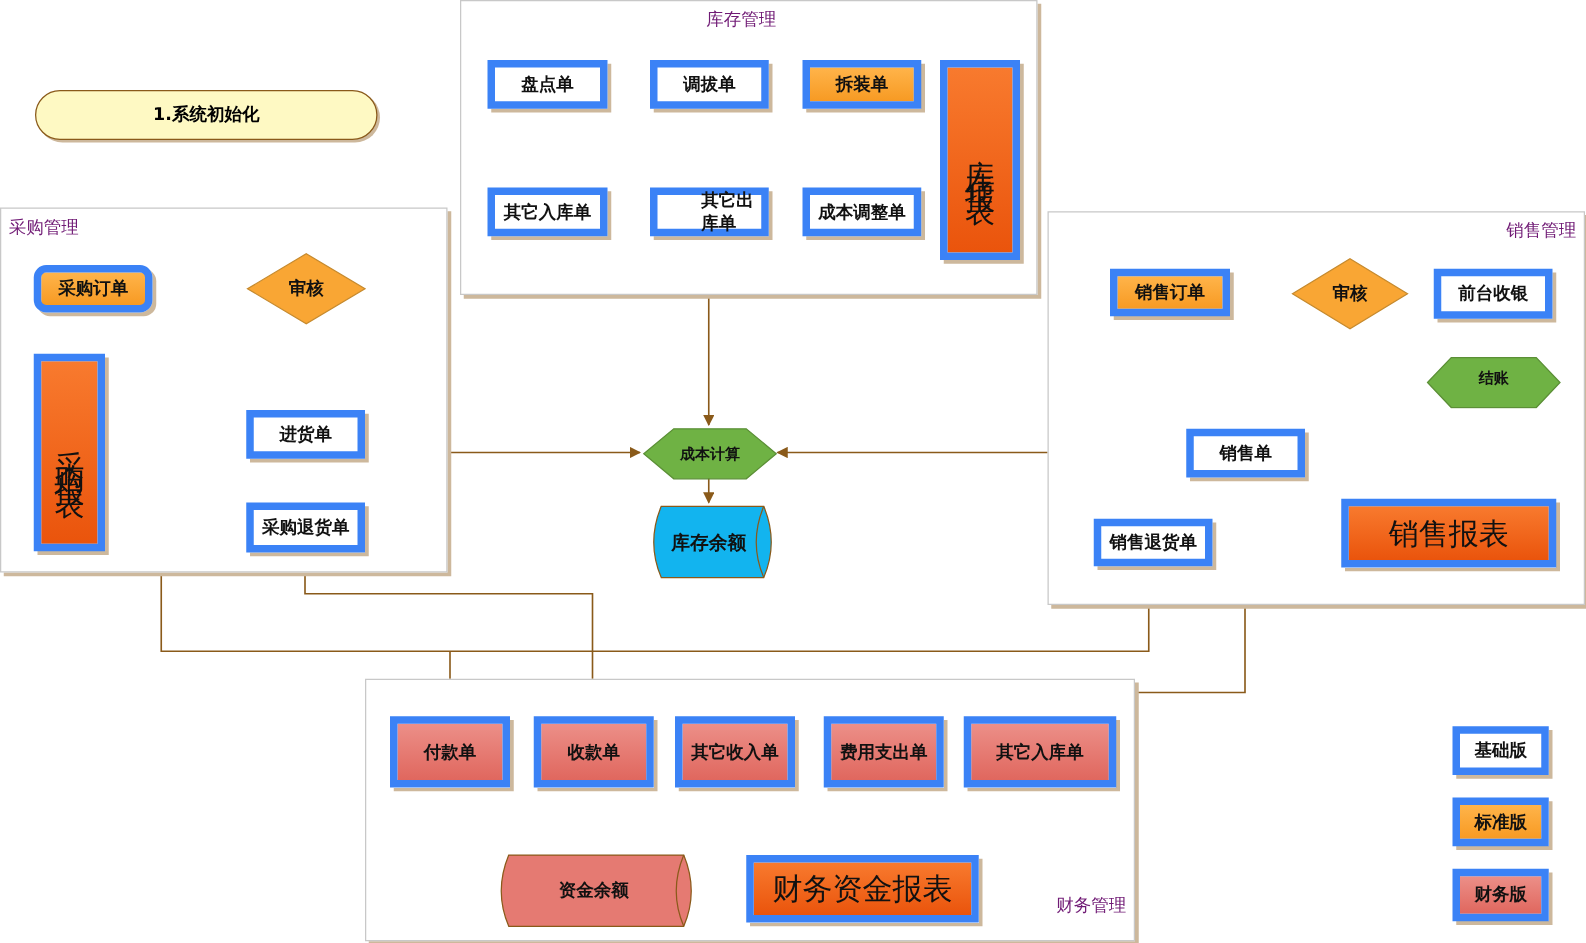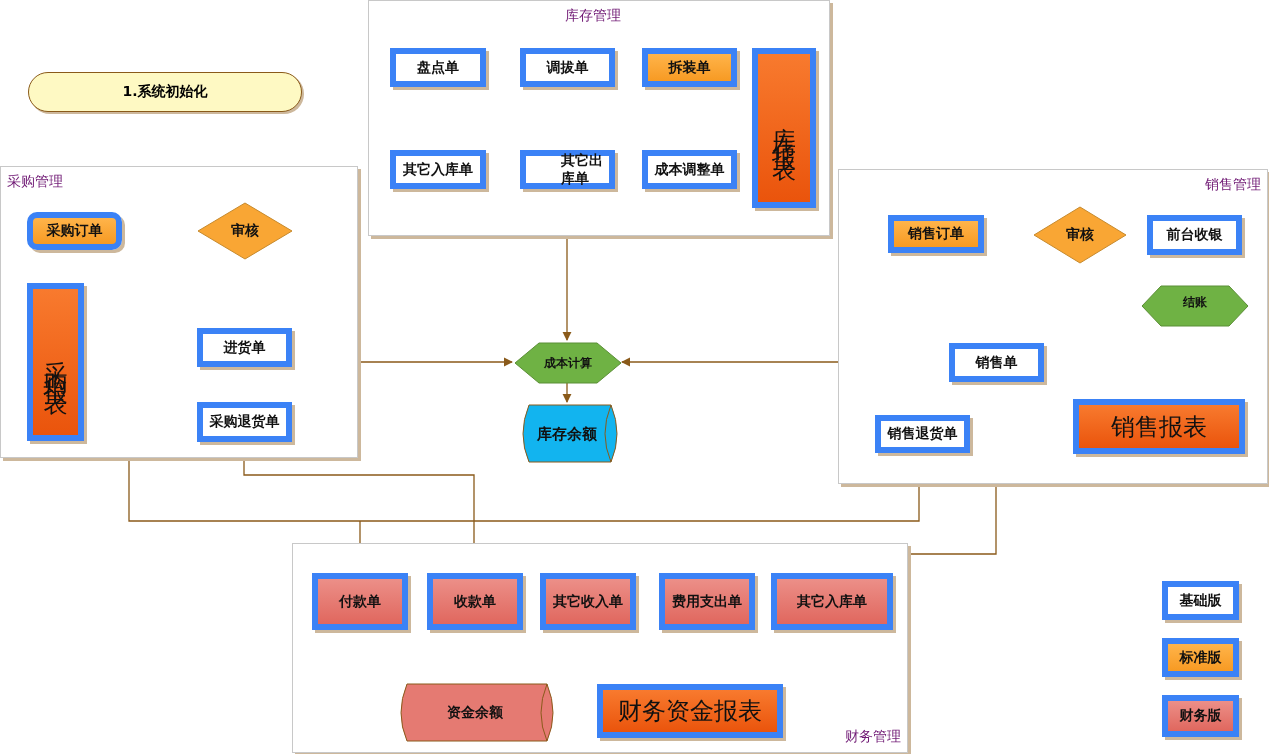--- a/index.html
+++ b/index.html
@@ -119,21 +119,21 @@
   <polygon points="1,21 25,1 83,1 107,21 83,41 25,41" fill="#6fb244" stroke="#5b8f36"></polygon>
 </svg>
 <div class="shape-text" style="left:514px;top:342px;width:108px;height:42px;font-size:12px;">成本计算</div>
 <svg style="position:absolute;left:519px;top:404px;" width="106" height="60">
   <path d="M10,1 H92 Q104,30 92,58 H10 Q-2,30 10,1 z" fill="#12b4ef" stroke="#8a5a1a"></path>
   <path d="M92,1 Q80,30 92,58" fill="none" stroke="#8a5a1a"></path>
 </svg>
 <div class="shape-text" style="left:519px;top:404px;width:96px;height:60px;font-size:15px;">库存余额</div>
 
 <div class="group" style="left:292px;top:543px;width:614px;height:208px;">
-  <div class="glabel" style="right:6px;bottom:6px;">财务管理</div>
+  <div class="glabel" style="right:6px;bottom:18px;">财务管理</div>
 </div>
 <div class="node red" style="left:312px;top:573px;width:96px;height:57px;">付款单</div>
 <div class="node red" style="left:427px;top:573px;width:96px;height:57px;">收款单</div>
 <div class="node red" style="left:540px;top:573px;width:96px;height:57px;">其它收入单</div>
 <div class="node red" style="left:659px;top:573px;width:96px;height:57px;">费用支出单</div>
 <div class="node red" style="left:771px;top:573px;width:122px;height:57px;">其它入库单</div>
 <svg style="position:absolute;left:397px;top:683px;" width="164" height="60">
   <path d="M10,1 H150 Q162,30 150,58 H10 Q-2,30 10,1 z" fill="#e57a72" stroke="#8a5a1a"></path>
   <path d="M150,1 Q138,30 150,58" fill="none" stroke="#8a5a1a"></path>
 </svg>

